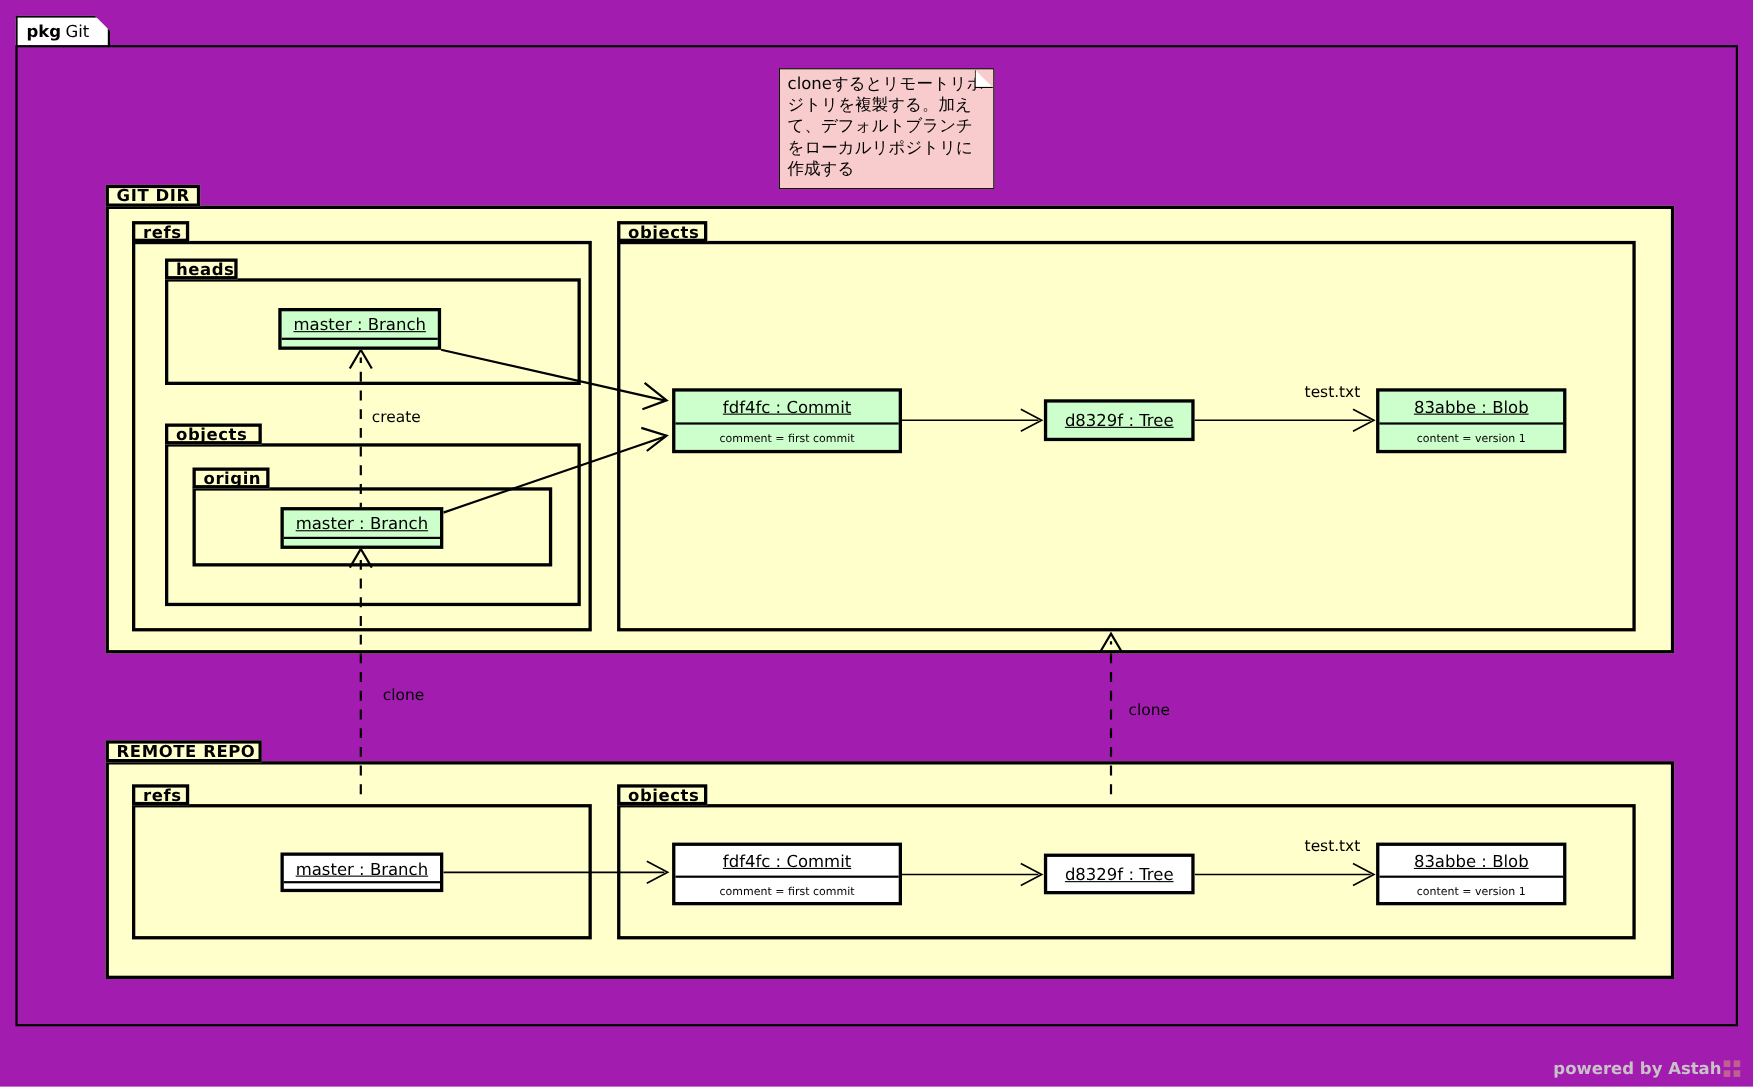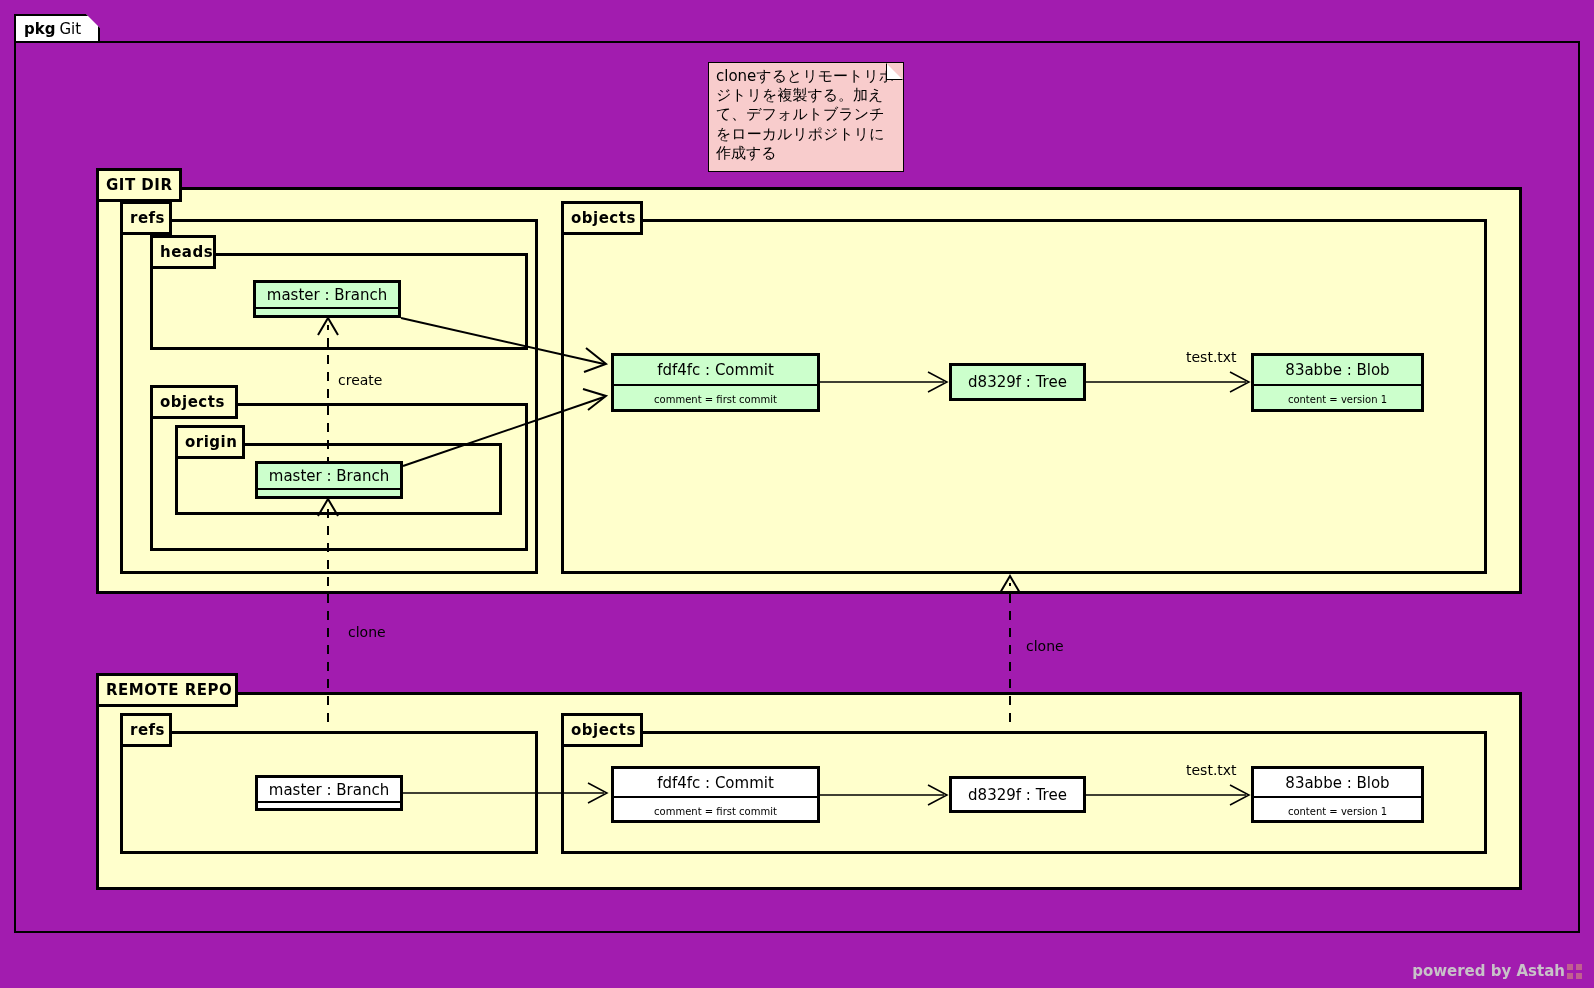--- a/index.html
+++ b/index.html
@@ -58,21 +58,21 @@
     box-sizing: border-box;
     background: #ffffcc;
     border: 3px solid #000;
     border-bottom: 3px solid #000;
     font-weight: bold;
     font-size: 15px;
     letter-spacing: 0.5px;
     color: #000;
     display: flex;
     align-items: center;
-    padding: 14px 7px;
+    padding: 0 7px;
     white-space: nowrap;
     z-index: 3;
   }
 
   
   .objbox {
     position: absolute;
     box-sizing: border-box;
     border: 3px solid #000;
     z-index: 5;
@@ -83,20 +83,21 @@
     box-sizing: border-box;
     display: flex;
     align-items: center;
     justify-content: center;
     width: 100%;
     font-size: 15px;
     color: #000;
     white-space: nowrap;
   }
   .objbox .title span {
+    text-decoration: underline;
   }
   .objbox .sep {
     height: 0;
     border-top: 2px solid #000;
   }
   .objbox .attr {
     box-sizing: border-box;
     display: flex;
     align-items: center;
     justify-content: center;

